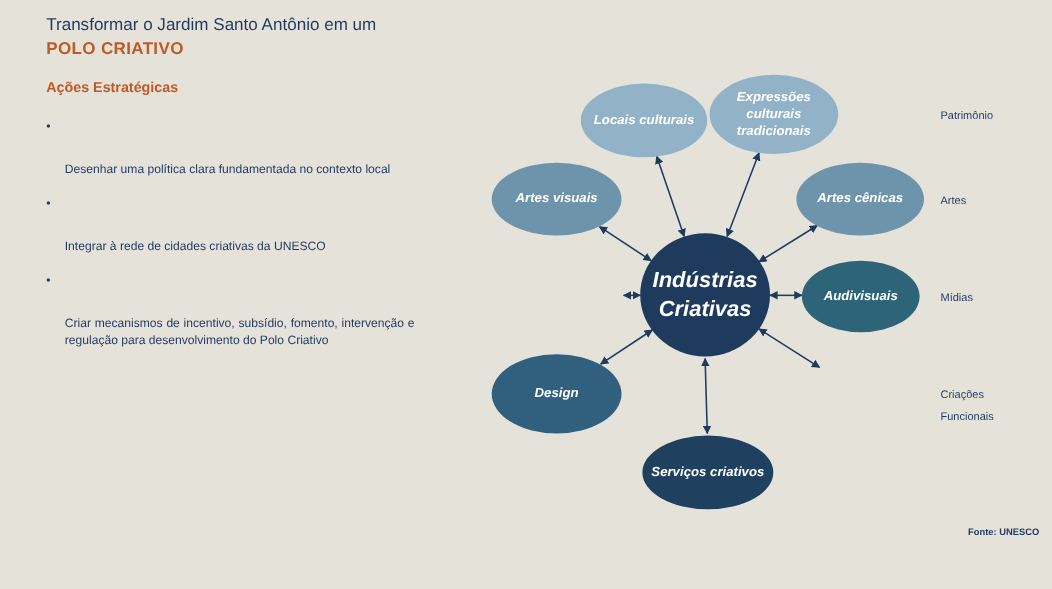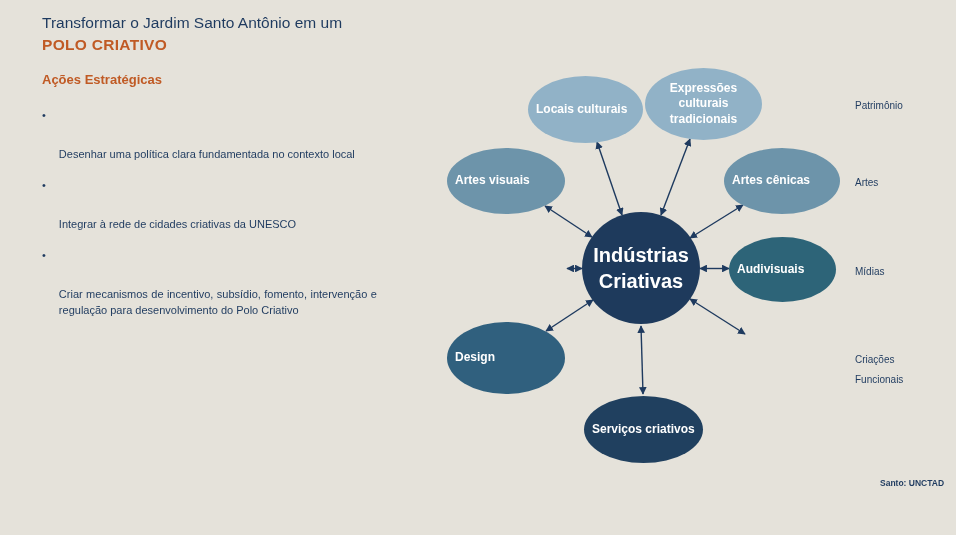--- a/index.html
+++ b/index.html
@@ -19,23 +19,23 @@
   .actions-heading { margin-top: 16px; font-size: 13px; font-weight: bold; color: #c05a24; }
   .bullets { margin-top: 20px; display: flex; flex-direction: column; gap: 15px; }
   .bullet { display: flex; gap: 13px; font-size: 11px; line-height: 16px; color: #1e3a5f; }
   .bullet .dot { flex: 0 0 auto; }
   .bullet .txt { width: 318px; text-align: justify; margin-top: 39px; }
 
   
   svg.arrows { position: absolute; left: 0; top: 0; }
   .node {
     position: absolute; border-radius: 50%;
-    display: flex; align-items: center; justify-content: flex-start;
+    display: flex; align-items: center; justify-content: center;
     text-align: center; color: #ffffff; font-weight: bold;
-    font-size: 12px; line-height: 1.3; padding: 0 8px; box-sizing: border-box;
+    font-size: 12px; line-height: 1.3; padding: 0 8px; box-sizing: border-box; font-style: italic;
   }
   .c-light  { background: #91b2c7; }
   .c-med    { background: #6d94aa; }
   .c-teal   { background: #2d6478; }
   .c-steel  { background: #30607e; }
   .c-navy   { background: #20405f; }
   .c-center { background: #1e3a5c; font-size: 20px; line-height: 26px; }
 
   .cat { position: absolute; font-size: 10px; line-height: 20px; color: #1e3a5f; }
   .cat.wrap { width: 80px; }
@@ -111,15 +111,15 @@
   </div>
   <div class="node c-center" style="left:582px; top:212px; width:118px; height:112px;">
     <span>Indústrias Criativas</span>
   </div>
 
   <div class="cat" style="left:855px; top:96px;">Patrimônio</div>
   <div class="cat" style="left:855px; top:173px;">Artes</div>
   <div class="cat" style="left:855px; top:262px;">Mídias</div>
   <div class="cat wrap" style="left:855px; top:350px;">Criações Funcionais</div>
 
-  <div class="source">Santo: UNCTAD</div>
+  <div class="source">Fonte: UNESCO</div>
 
 </div>
 
 </body></html>

